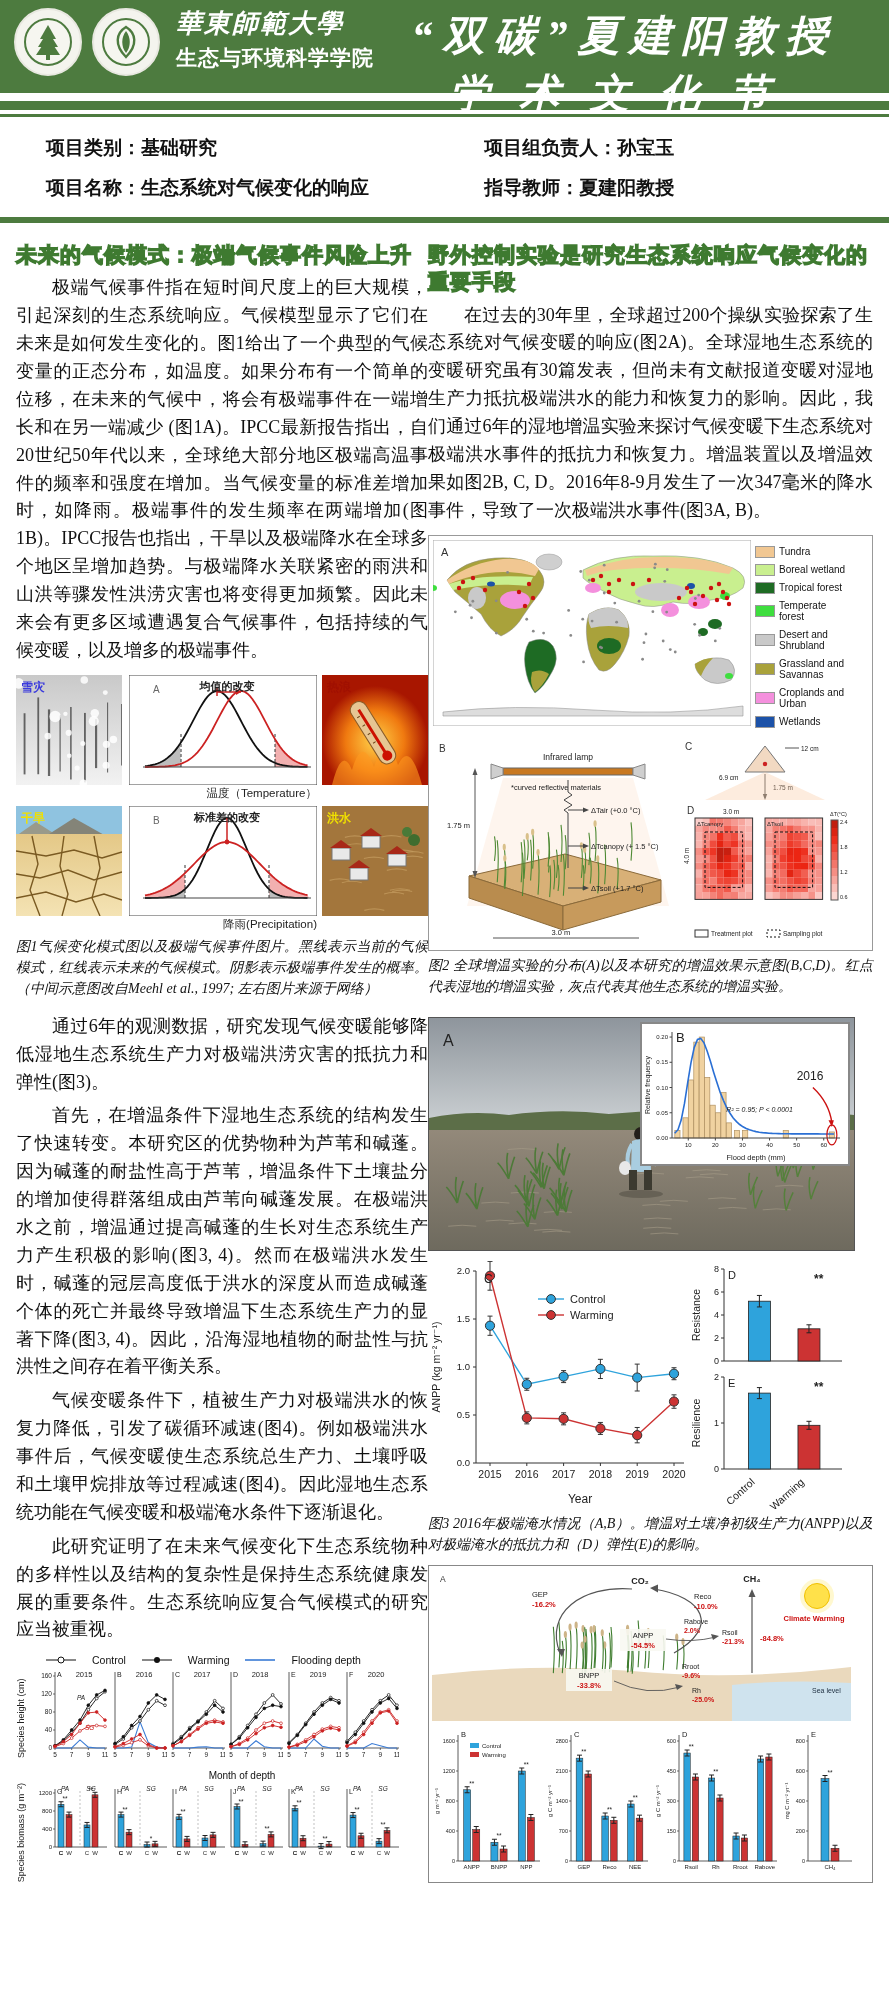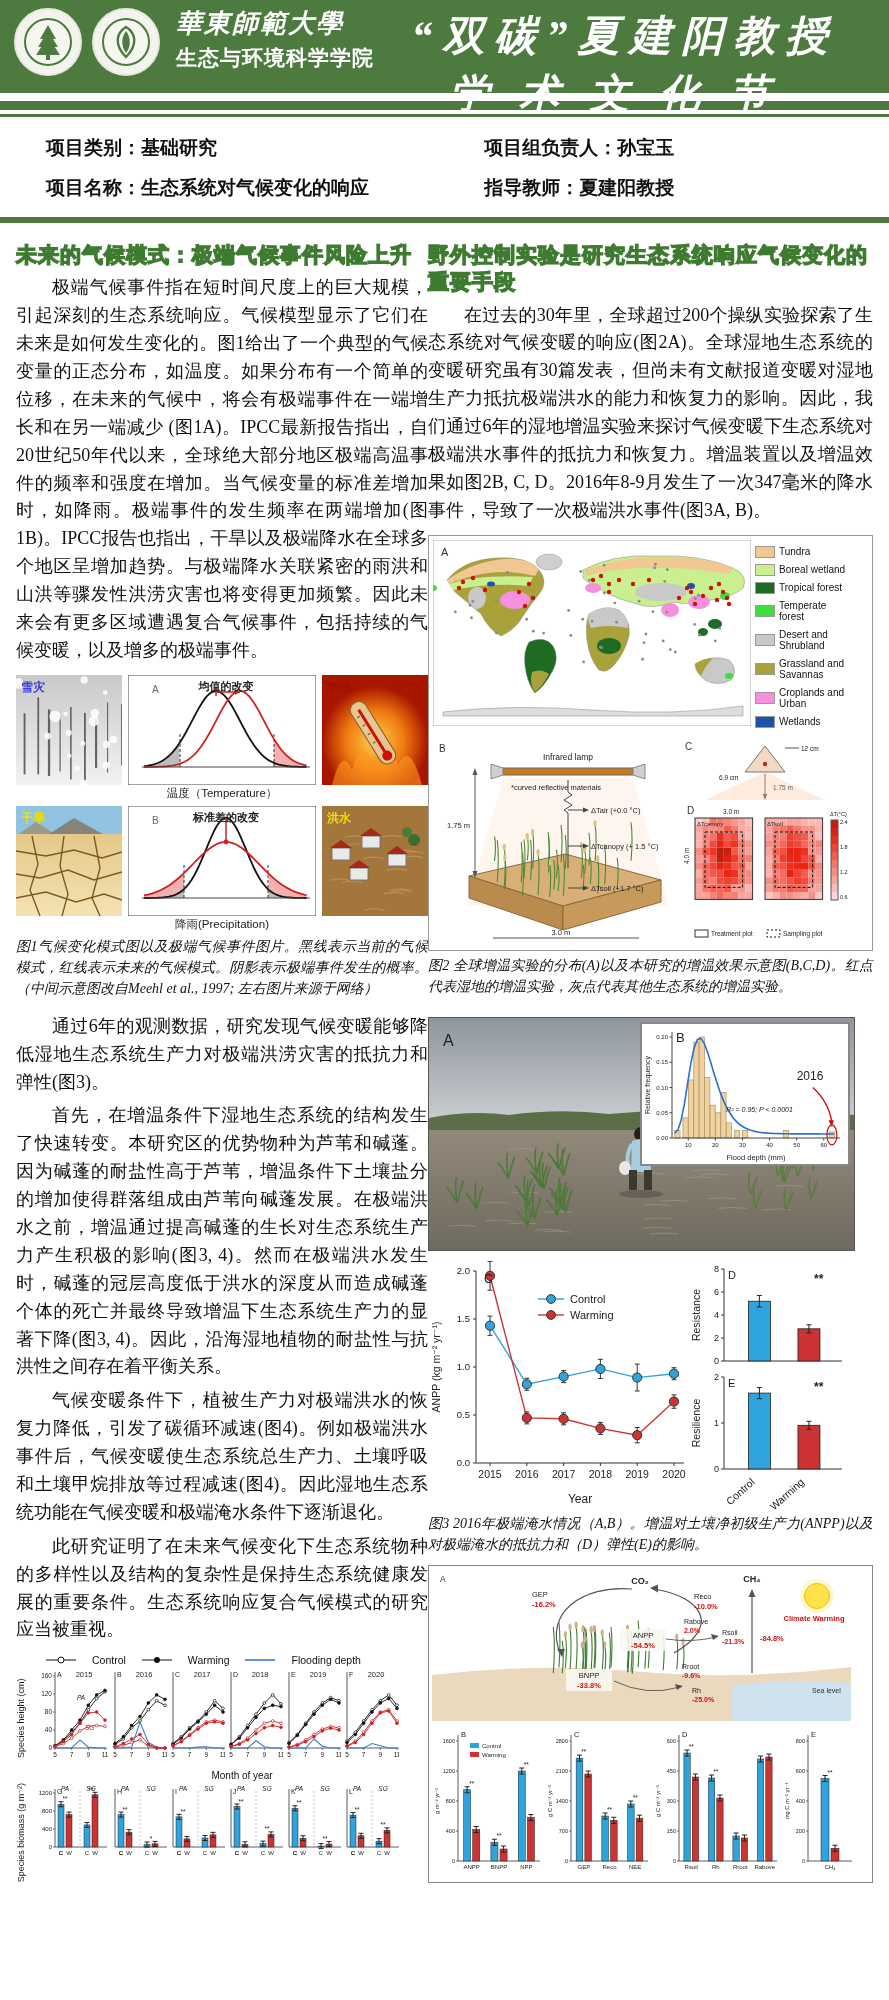--- a/index.html
+++ b/index.html
@@ -26,21 +26,21 @@
   .cols{display:flex;padding:0 16px;box-sizing:border-box;margin-top:8px;align-items:flex-start;}
   .col-l{width:412px;flex:0 0 auto;}
   .col-r{flex:1;min-width:0;}
   h3.outline{font-size:21px;font-weight:800;color:#f7faf0;-webkit-text-stroke:1.4px #3e7a30;letter-spacing:1px;line-height:1.3;margin:10px 0 4px 0;}
   h3.outline.center{text-align:center;margin:14px 0 2px 0;}
   p.body{font-family:"Liberation Serif","DejaVu Serif",serif;font-size:18px;line-height:1.55;text-align:justify;text-indent:2em;margin:6px 0;}
   figcaption{font-family:"Liberation Serif","DejaVu Serif",serif;font-style:italic;font-size:14px;line-height:1.5;margin-top:4px;text-align:justify;}
   figure{margin:10px 0 0 0;}
   
   .fig1-grid{display:grid;grid-template-columns:106px 1fr 106px;gap:5px;}
-  .fig1-cell{display:flex;flex-direction:column;align-items:center;}
+  .fig1-cell{display:flex;flex-direction:column;align-items:flex-end;}
   .fig1-cell svg{display:block;}
   .axis-label{font-size:11.5px;color:#222;height:16px;line-height:16px;}
   
   .fig2-box{border:1px solid #999;padding:4px;background:#fff;}
   .fig2-top{display:flex;gap:4px;}
   #f2legend{width:96px;font-size:10px;line-height:1.15;padding-top:6px;}
   .lg-row{display:flex;align-items:center;margin-bottom:6px;gap:4px;}
   .lg-sw{width:18px;height:10px;border:1px solid #999;flex:0 0 auto;}
   .fig2-bottom{display:flex;margin-top:4px;}
   .fig2-right{display:flex;flex-direction:column;align-items:center;}
@@ -1026,21 +1026,21 @@
                 <circle cx="20.666666666666664" cy="68.5" r="1.4" fill="#cc2222" stroke="#cc2222" stroke-width="0.7"></circle>
                 <circle cx="29" cy="57.25" r="1.4" fill="#cc2222" stroke="#cc2222" stroke-width="0.7"></circle>
                 <circle cx="37.33333333333333" cy="46.9" r="1.4" fill="#cc2222" stroke="#cc2222" stroke-width="0.7"></circle>
                 <circle cx="45.66666666666667" cy="45.1" r="1.4" fill="#cc2222" stroke="#cc2222" stroke-width="0.7"></circle>
                 <circle cx="54" cy="57.25" r="1.4" fill="#cc2222" stroke="#cc2222" stroke-width="0.7"></circle>
                 <text x="6" y="11" font-size="7" fill="#222">F</text>
                 <text x="33" y="11" font-size="7.5" text-anchor="middle" fill="#222">2020</text>
               </svg>
             </div>
         </div>
-        <div class="fig4-xlabel">Month of year</div>
+        <div class="fig4-xlabel">Month of depth</div>
         <div class="fig4-band">
           <div class="vlabel">Species biomass (g m⁻²)</div>
           <div class="fig4-row" id="f4bot">
               <svg width="80" height="86">
                 <rect width="80" height="86" fill="#fff"></rect>
                 <line x1="26" y1="6" x2="26" y2="64" stroke="#333" stroke-width="0.8"></line>
                 <line x1="26" y1="64" x2="78" y2="64" stroke="#333" stroke-width="0.8"></line>
                 <text x="23" y="66" font-size="6" text-anchor="end" fill="#222">0</text>
                 <line x1="24" y1="64" x2="26" y2="64" stroke="#333" stroke-width="0.7"></line>
                 <text x="23" y="48" font-size="6" text-anchor="end" fill="#222">400</text>

